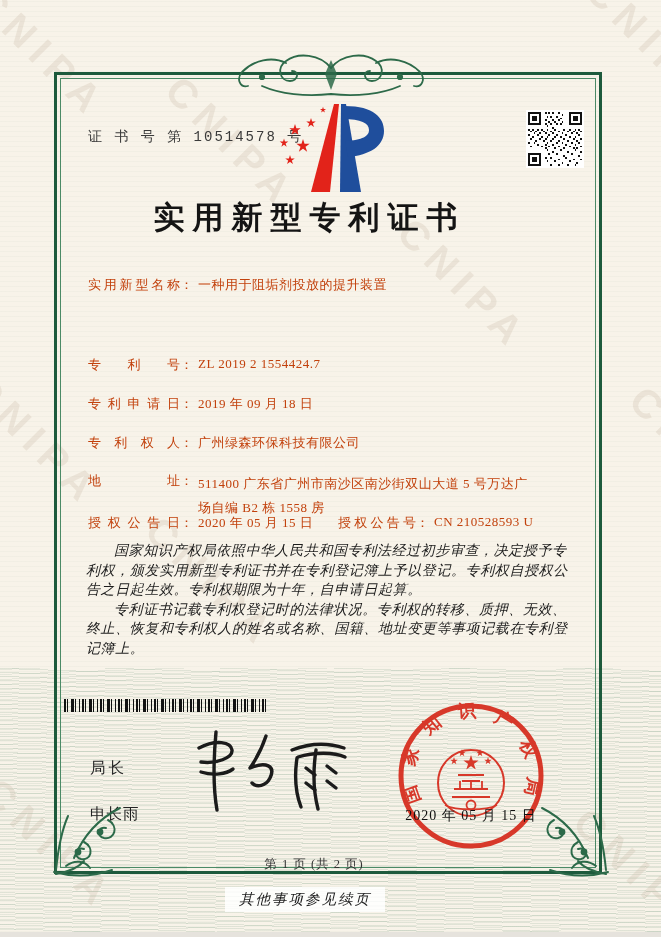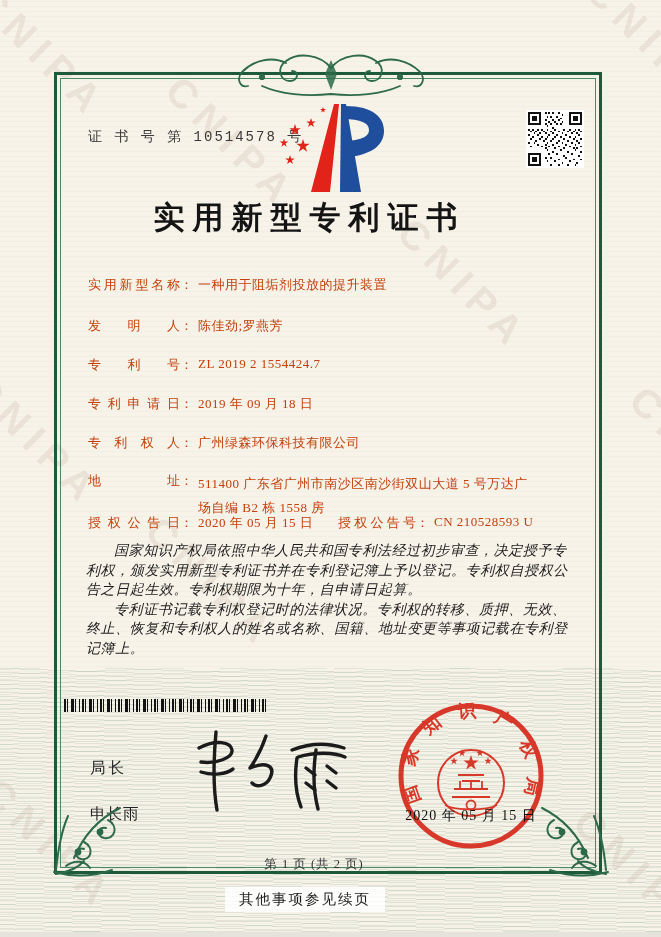--- a/index.html
+++ b/index.html
@@ -83,21 +83,21 @@
   }
   .page-info{
     position:absolute;left:34px;top:856px;width:560px;text-align:center;
     font-size:12.5px;letter-spacing:1px;color:#333;
   }
   .continuation{
     position:absolute;left:0;top:887px;width:610px;text-align:center;z-index:4;
   }
   .continuation span{
     display:inline-block;background:rgba(255,255,255,0.85);padding:3px 14px;
-    font-size:14.5px;letter-spacing:2px;color:#1c1c1c;
+    font-style:italic;font-size:14.5px;letter-spacing:2px;color:#1c1c1c;
   }
   .ornament-top{position:absolute;left:228px;top:50px;width:206px;height:52px;}
   .ornament-bl{position:absolute;left:48px;top:788px;width:92px;height:92px;}
   .ornament-br{position:absolute;left:522px;top:788px;width:92px;height:92px;transform:scaleX(-1);}
   .bottom-strip{position:absolute;left:0;bottom:0;width:661px;height:5px;background:#e6e3dd;}
 </style>
 </head>
 <body>
 
 <div class="page">
@@ -160,23 +160,20 @@
       <path d="M1 1h5v5h-5z M23 1h5v5h-5z M1 23h5v5h-5z" fill="#fff"></path>
       <path d="M2 2h3v3h-3z M24 2h3v3h-3z M2 24h3v3h-3z" fill="#111"></path>
       <path d="M9 0h1v1h-1z M11 0h1v1h-1z M13 0h1v1h-1z M16 0h1v1h-1z M18 1h1v1h-1z M10 2h1v1h-1z M12 2h1v1h-1z M15 2h1v1h-1z M17 3h1v1h-1z M9 4h1v1h-1z M13 4h1v1h-1z M16 4h1v1h-1z M11 5h1v1h-1z M14 5h1v1h-1z M18 5h1v1h-1z M9 6h1v1h-1z M12 6h1v1h-1z M15 6h1v1h-1z M17 6h1v1h-1z M10 7h1v1h-1z M13 8h1v1h-1z M0 9h1v1h-1z M2 9h1v1h-1z M5 9h1v1h-1z M7 9h1v1h-1z M10 9h1v1h-1z M14 9h1v1h-1z M19 9h1v1h-1z M22 9h1v1h-1z M25 9h1v1h-1z M27 9h1v1h-1z M1 10h1v1h-1z M4 10h1v1h-1z M8 10h1v1h-1z M12 10h1v1h-1z M16 10h1v1h-1z M21 10h1v1h-1z M24 10h1v1h-1z M28 10h1v1h-1z M3 11h1v1h-1z M6 11h1v1h-1z M9 11h1v1h-1z M13 11h1v1h-1z M18 11h1v1h-1z M23 11h1v1h-1z M26 11h1v1h-1z M0 12h1v1h-1z M5 12h1v1h-1z M11 12h1v1h-1z M15 12h1v1h-1z M20 12h1v1h-1z M27 12h1v1h-1z M2 13h1v1h-1z M7 13h1v1h-1z M10 13h1v1h-1z M14 13h1v1h-1z M17 13h1v1h-1z M22 13h1v1h-1z M25 13h1v1h-1z M1 14h1v1h-1z M6 14h1v1h-1z M9 14h1v1h-1z M13 14h1v1h-1z M19 14h1v1h-1z M24 14h1v1h-1z M28 14h1v1h-1z M4 15h1v1h-1z M8 15h1v1h-1z M12 15h1v1h-1z M16 15h1v1h-1z M21 15h1v1h-1z M26 15h1v1h-1z M0 16h1v1h-1z M3 16h1v1h-1z M10 16h1v1h-1z M15 16h1v1h-1z M18 16h1v1h-1z M23 16h1v1h-1z M27 16h1v1h-1z M5 17h1v1h-1z M9 17h1v1h-1z M13 17h1v1h-1z M20 17h1v1h-1z M25 17h1v1h-1z M1 18h1v1h-1z M7 18h1v1h-1z M11 18h1v1h-1z M16 18h1v1h-1z M22 18h1v1h-1z M28 18h1v1h-1z M9 19h1v1h-1z M14 19h1v1h-1z M19 19h1v1h-1z M24 19h1v1h-1z M26 19h1v1h-1z M10 20h1v1h-1z M17 20h1v1h-1z M25 20h1v1h-1z M13 21h1v1h-1z M21 21h1v1h-1z M28 21h1v1h-1z M11 22h1v1h-1z M15 22h1v1h-1z M23 22h1v1h-1z M19 23h1v1h-1z M27 23h1v1h-1z M9 24h1v1h-1z M12 24h1v1h-1z M20 24h1v1h-1z M16 25h1v1h-1z M24 25h1v1h-1z M28 25h1v1h-1z M10 26h1v1h-1z M14 26h1v1h-1z M22 26h1v1h-1z M18 27h1v1h-1z M26 27h1v1h-1z M12 28h1v1h-1z M16 28h1v1h-1z M21 28h1v1h-1z M25 28h1v1h-1z"></path>
     </g>
   </svg>
 
   <div class="title">实用新型专利证书</div>
 
   <div class="field-row" style="top:276px">
     <span class="field-label">实用新型名称</span><span class="field-colon">：</span><span class="field-value">一种用于阻垢剂投放的提升装置</span>
-  </div>
-  <div class="field-row" style="top:317px">
-    <span class="field-label">发明人</span><span class="field-colon">：</span><span class="field-value">陈佳劲;罗燕芳</span>
   </div>
   <div class="field-row" style="top:356px">
     <span class="field-label">专利号</span><span class="field-colon">：</span><span class="field-value">ZL 2019 2 1554424.7</span>
   </div>
   <div class="field-row" style="top:395px">
     <span class="field-label">专利申请日</span><span class="field-colon">：</span><span class="field-value">2019 年 09 月 18 日</span>
   </div>
   <div class="field-row" style="top:434px">
     <span class="field-label">专利权人</span><span class="field-colon">：</span><span class="field-value">广州绿森环保科技有限公司</span>
   </div>

